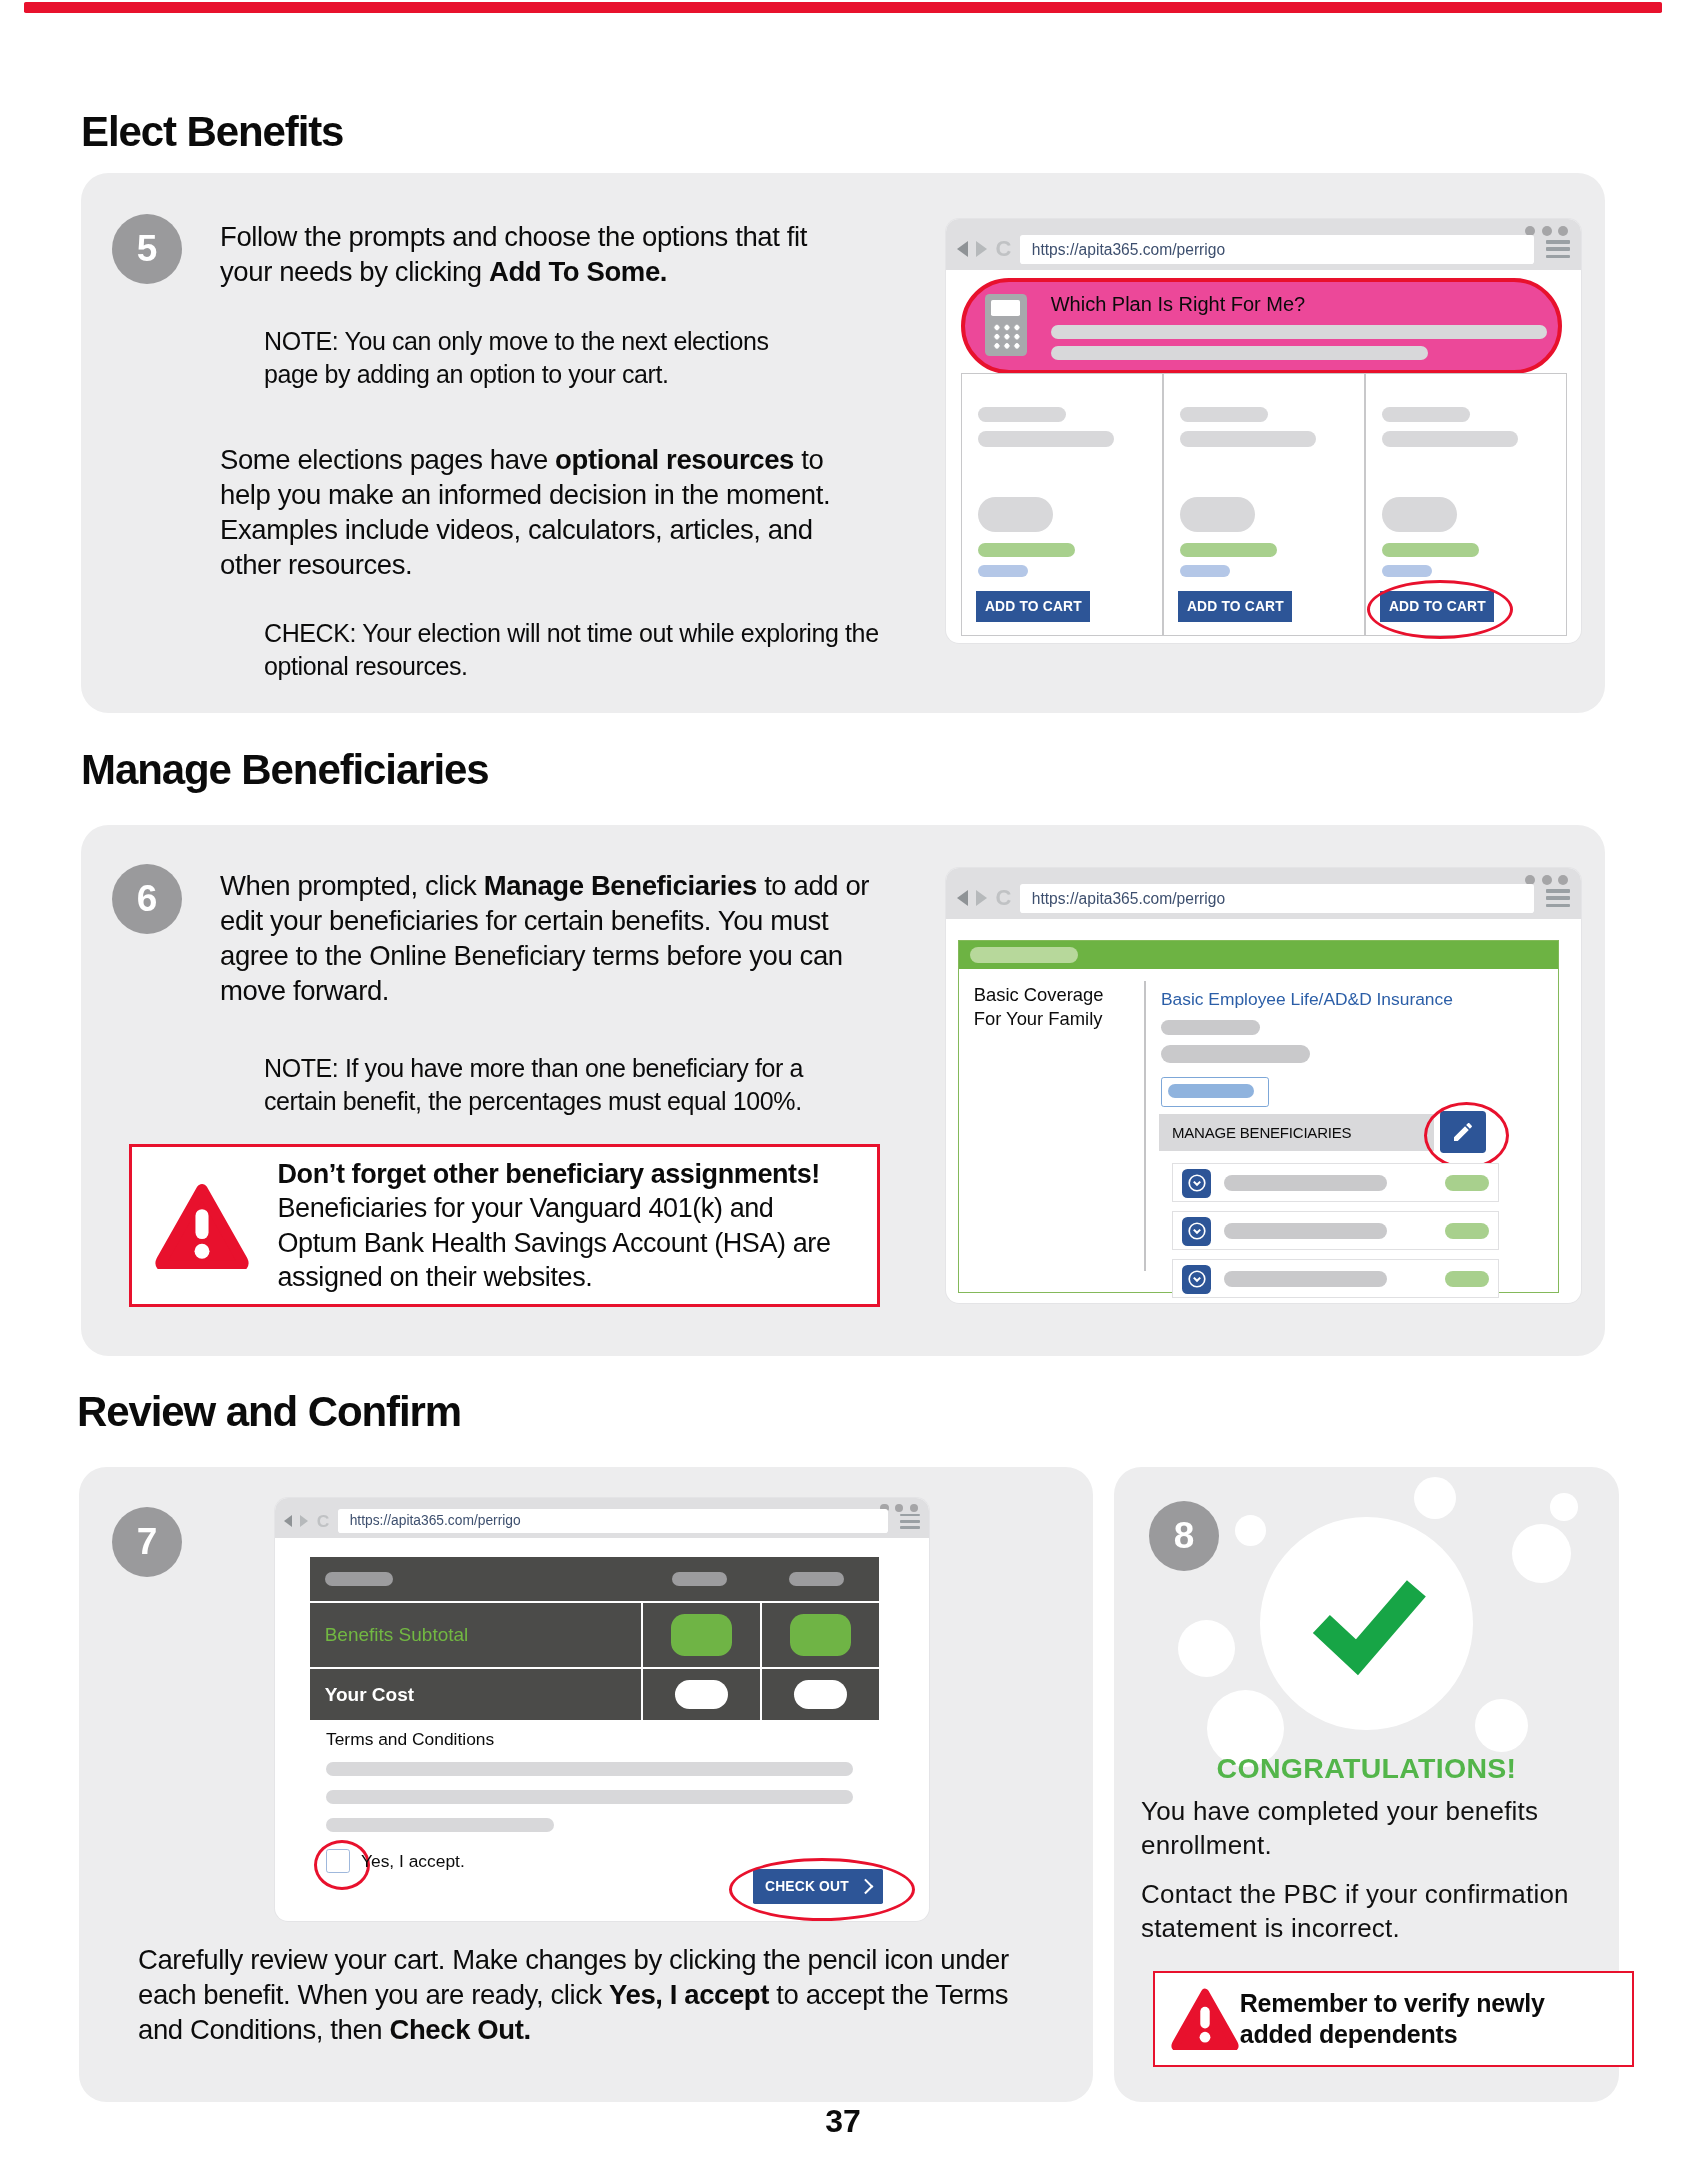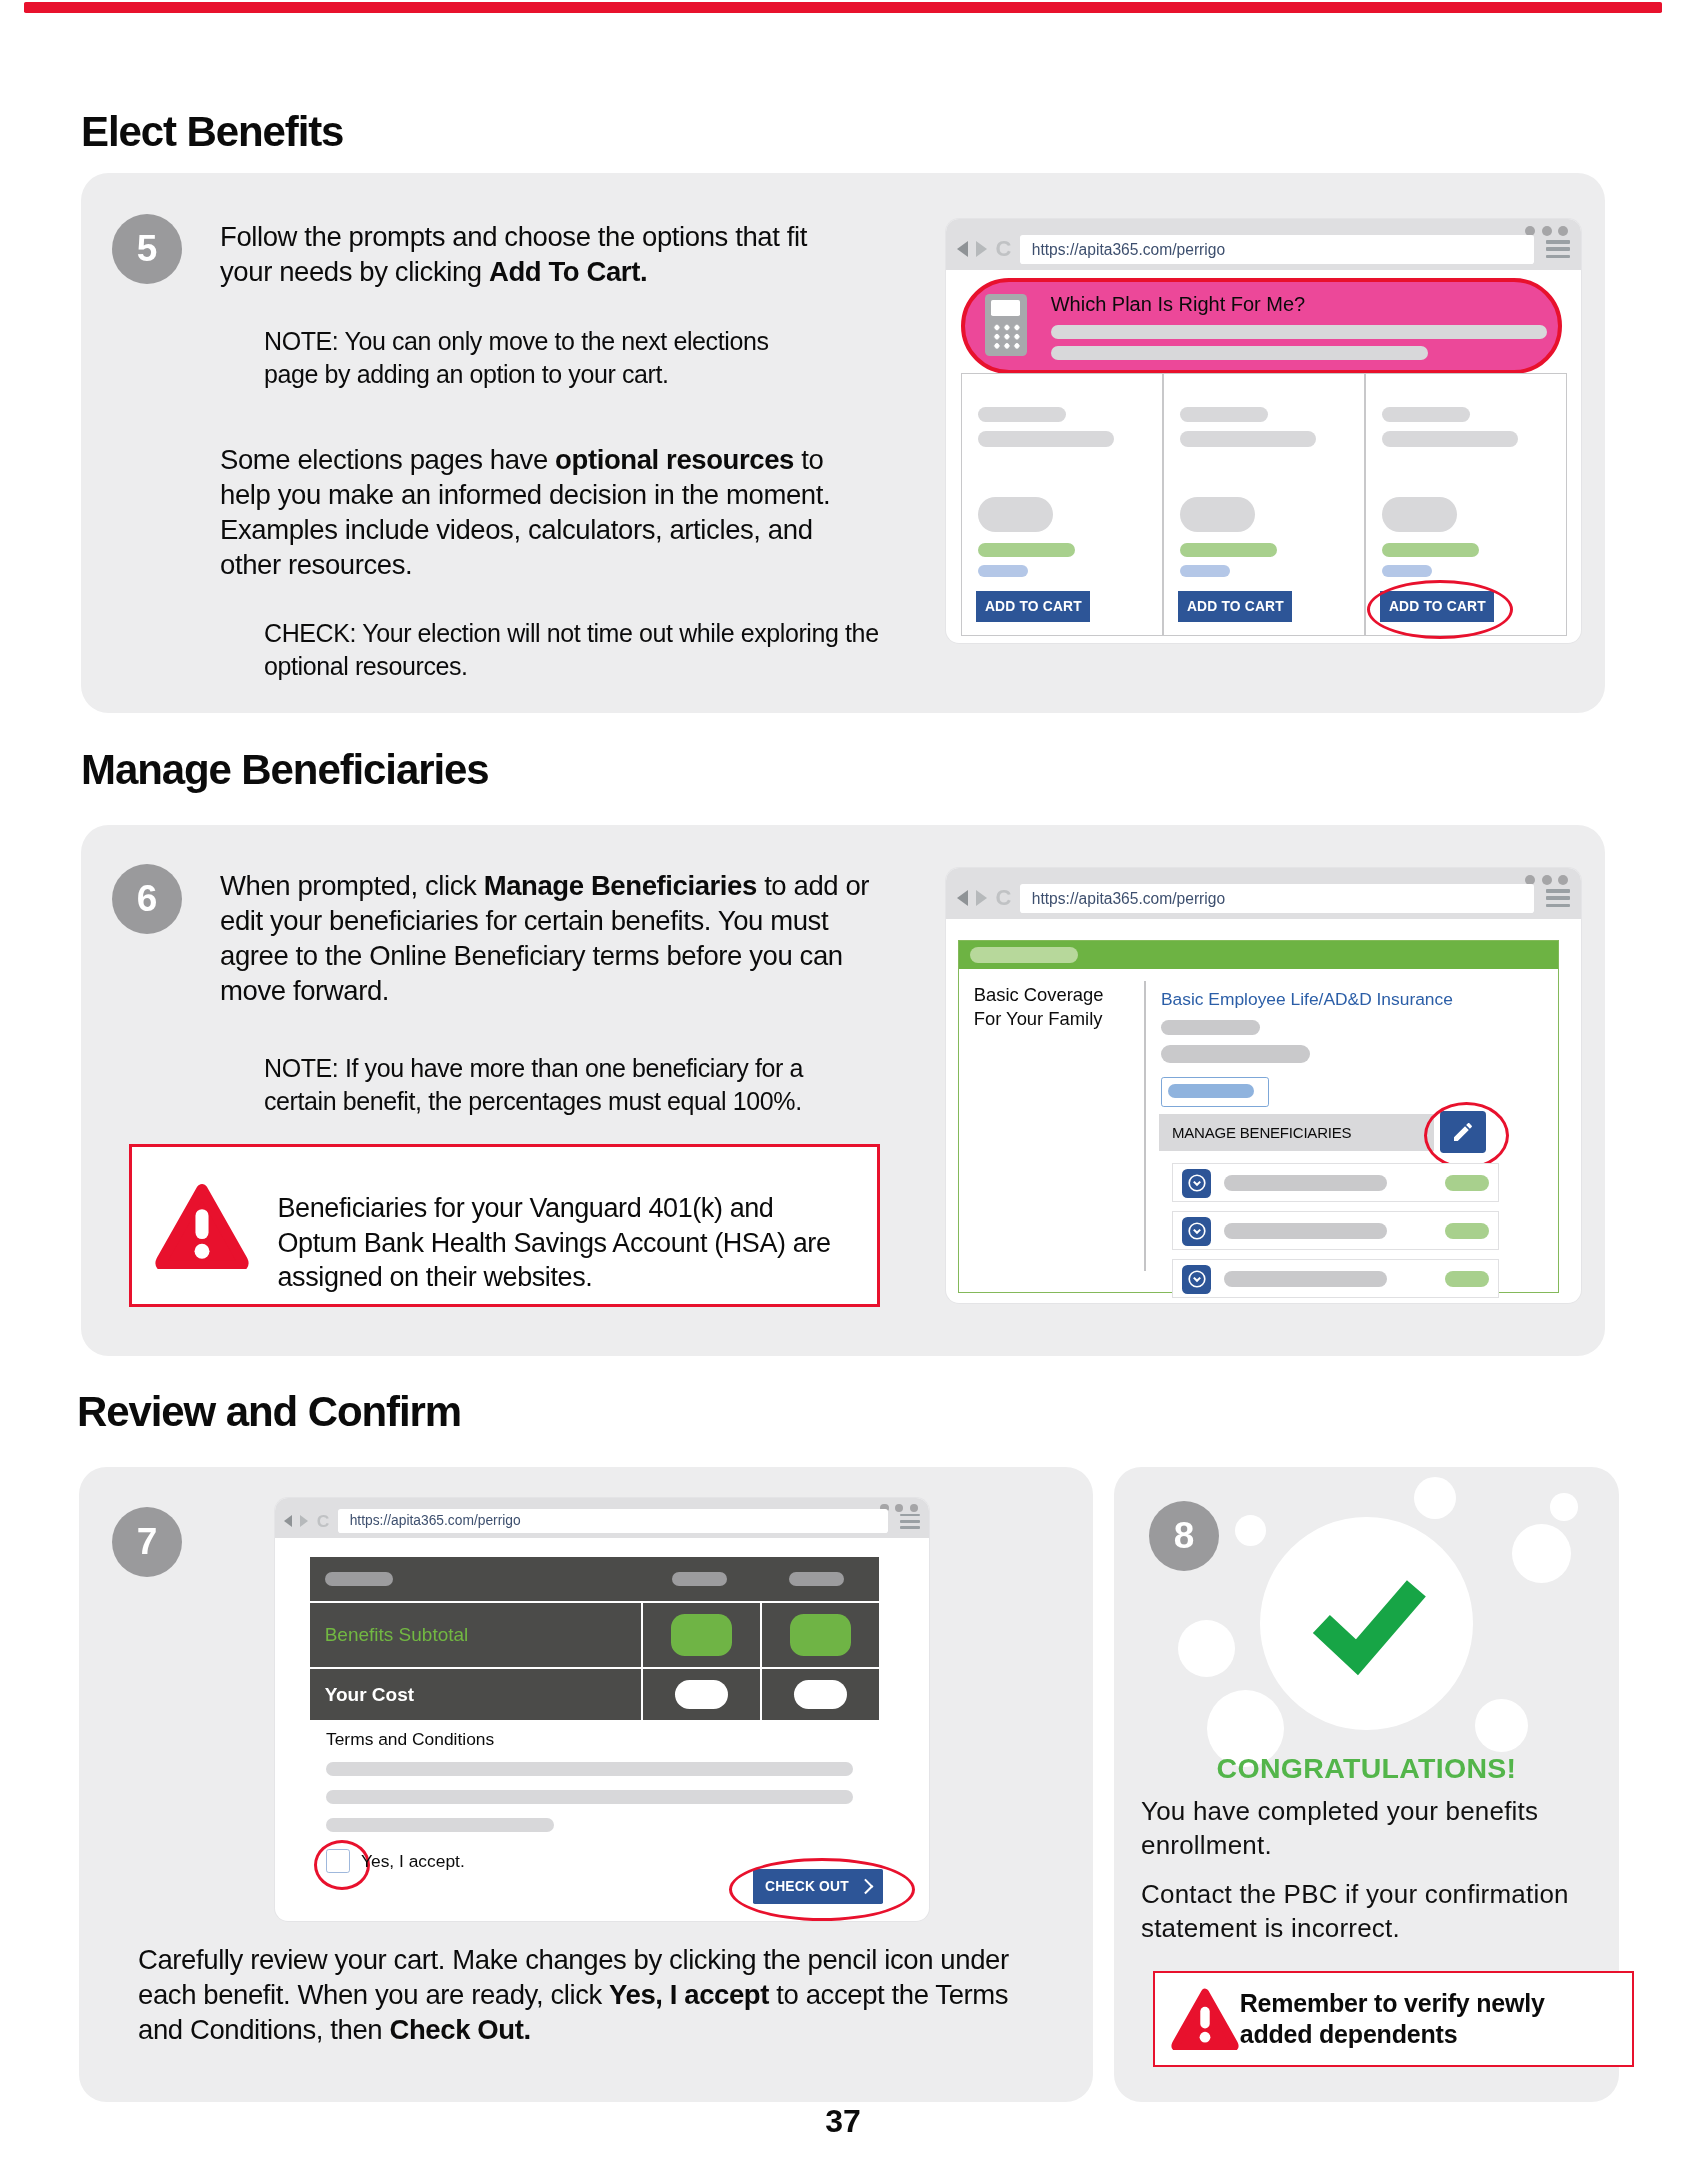--- a/index.html
+++ b/index.html
@@ -88,21 +88,21 @@
 
 <div class="abs" style="left:24px;top:1.8px;width:1638px;height:11px;background:#e8112d;border-radius:1.8px;"></div>
 
 <div class="abs h1" style="left:81px;top:108px;">Elect Benefits</div>
 <div class="panel" style="left:81px;top:173px;width:1524px;height:540px;"></div>
 
 <div class="badge" style="left:112px;top:214px;">
   <span>5</span>
 </div>
 
-<div class="para" style="left:220px;top:220px;width:634px;"><span>Follow the prompts and choose the options that fit your needs by clicking </span><span class="b">Add To Cart.</span></div>
+<div class="para" style="left:220px;top:220px;width:634px;"><span>Follow the prompts and choose the options that fit your needs by clicking </span><span class="b">Add To Some.</span></div>
 
 <div class="note" style="left:264px;top:325px;width:551px;">NOTE: You can only move to the next elections page by adding an option to your cart.</div>
 
 <div class="para" style="left:220px;top:443px;width:634px;"><span>Some elections pages have </span><span class="b">optional resources</span><span> to help you make an informed decision in the moment.  Examples include videos, calculators, articles, and other resources.</span></div>
 
 <div class="note" style="left:264px;top:617px;width:624px;">CHECK: Your election will not time out while exploring the optional resources.</div>
 
 <div class="browser" style="left:946px;top:219px;width:635px;height:424px;">
   <div class="chrome" style="height:51px;">
     <div class="dots" style="top:7.3px;right:13px;">
@@ -173,21 +173,21 @@
 
 <div class="note" style="left:264px;top:1052px;width:606px;">NOTE: If you have more than one beneficiary for a certain benefit, the percentages must equal 100%.</div>
 
 <div class="warnbox" style="left:129px;top:1144px;width:751px;height:163px;padding:0 22px;gap:27.5px;">
   <svg class="warn-icon" width="96" height="86" viewBox="0 0 100 92">
     <path d="M50 7 L93 83 Q96 89 88 89 L12 89 Q4 89 7 83 Z" fill="#e8112d" stroke="#e8112d" stroke-width="12" stroke-linejoin="round"></path>
     <rect x="43" y="28" width="14" height="32" rx="7" fill="#fff"></rect>
     <circle cx="50" cy="73" r="8" fill="#fff"></circle>
   </svg>
   <div style="font-size:27px;line-height:1.26;letter-spacing:-0.4px;width:579px;">
-    <br>
+    <span class="b">Don’t forget other beneficiary assignments!</span><br>
     <span>Beneficiaries for your Vanguard 401(k) and Optum Bank Health Savings Account (HSA) are assigned on their websites.</span>
   </div>
 </div>
 
 <div class="browser" style="left:946px;top:868px;width:635px;height:435px;">
   <div class="chrome" style="height:51px;">
     <div class="dots" style="top:7.3px;right:13px;">
       <span class="dot"></span>
         <span class="dot"></span>
         <span class="dot"></span>

